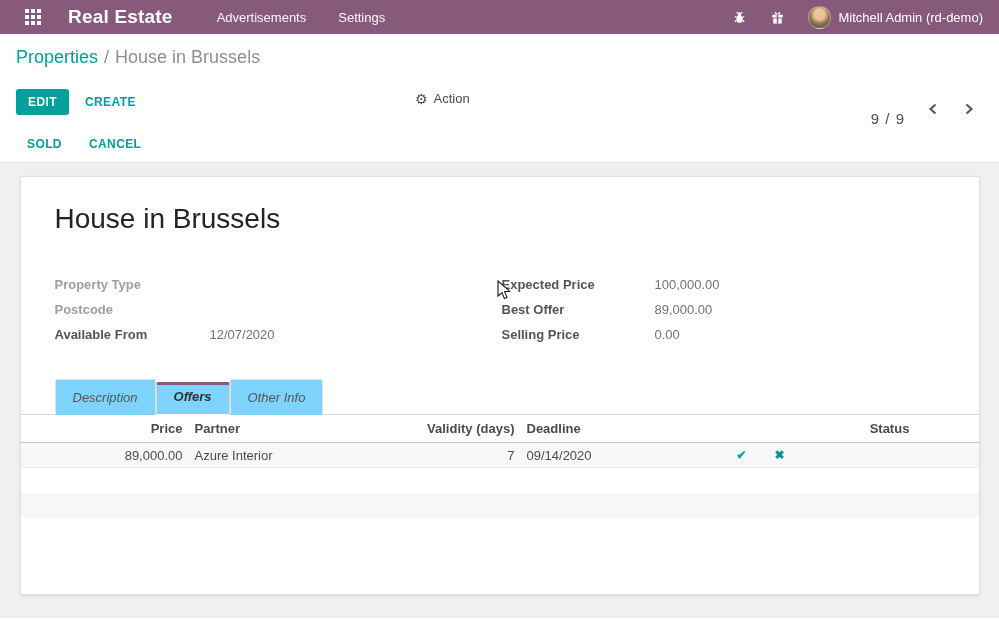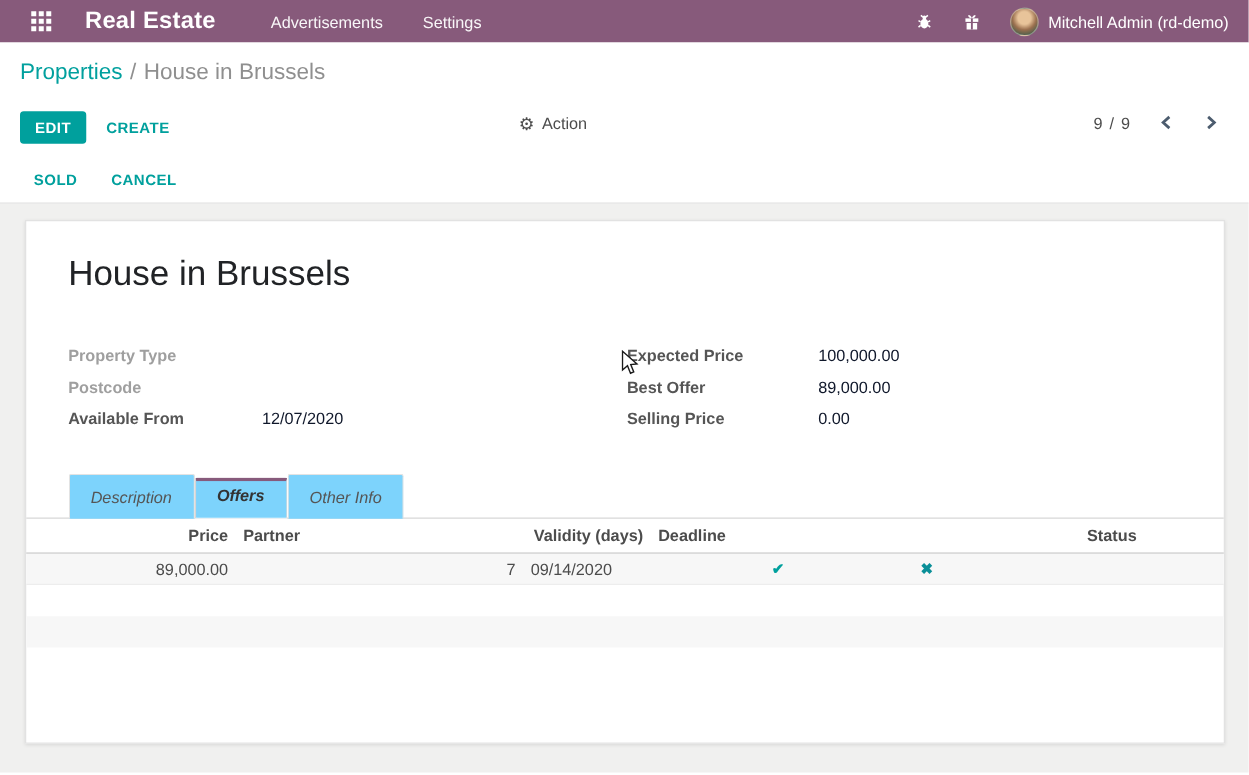--- a/index.html
+++ b/index.html
@@ -24,40 +24,40 @@
   .breadcrumb { font-size:18px; margin-bottom:20px; }
   .bc-link { color:#01A09E; cursor:pointer; }
   .bc-sep { color:#8f8f8f; margin:0 6px; }
   .bc-current { color:#8f8f8f; }
   .cp-row { position:relative; height:27px; display:flex; align-items:center; }
   .btn-primary { background:#00A09D; color:#fff; font-size:12px; font-weight:700; letter-spacing:.4px; border:none; padding:6px 12px; border-radius:3px; cursor:pointer; }
   .btn-link { background:none; border:none; color:#00A09D; font-size:12px; font-weight:700; letter-spacing:.4px; margin-left:16px; cursor:pointer; }
   .action-menu { position:absolute; left:399px; top:3px; display:flex; align-items:center; gap:6px; color:#4c4c4c; font-size:13px; cursor:pointer; }
   .gear-glyph { font-size:14px; line-height:1; color:#4c4c4c; }
   .pager { position:absolute; right:6px; top:2px; display:flex; align-items:center; gap:20px; }
-  .pager-value { font-size:13px; color:#4c4c4c; letter-spacing:1px; }
+  .pager-value { font-size:15px; color:#4c4c4c; letter-spacing:1px;margin-top:20px; }
   .pager-btn { width:16px; height:16px; cursor:pointer; display:flex; align-items:center; justify-content:center; }
 
   
   .statusbar { height:38px; background:#fff; border-bottom:1px solid #e0e0e0; display:flex; align-items:center; padding-left:27px; gap:27px; }
   .status-btn { background:none; border:none; color:#00A09D; font-size:12px; font-weight:700; letter-spacing:.4px; cursor:pointer; }
 
   
   .content { height:455px; background:#f0f0ef; padding-top:13px; }
   .sheet { width:960px; height:419px; margin:0 auto; background:#fff; border:1px solid #e2e2e2; box-shadow:0 1px 3px rgba(0,0,0,.1); }
   .sheet-title { margin:26px 0 0 34px; font-size:28px; color:#212326; font-weight:400; }
 
   .field-groups { display:flex; margin:40px 34px 0 34px; }
   .group { width:447px; }
   .group.right { flex:1; }
   .field-row { display:flex; margin-bottom:6px; line-height:19px; }
   .field-label { width:155px; font-size:13px; font-weight:700; color:#555; }
   .group.right .field-label { width:153px; }
   .field-label.muted { color:#9f9f9f; }
-  .field-value { font-size:13px; color:#0f172a; }
+  .field-value { font-size:13px; color:#737373; }
 
   
   .tabs { display:flex; margin-top:28px; padding-left:34px; border-bottom:1px solid #d8d8d8; align-items:flex-end; }
   .tab { font-size:13px; color:#555; padding:10px 17px; border:1px solid #e3e3e3; border-bottom:none; background:#7dd3fc; border-radius:2px 2px 0 0; cursor:pointer; margin-bottom:0; position:relative; top:1px;font-style:italic; }
   .tab.active { border:1px solid #d6d6d6; border-bottom:1px solid #fff; border-top:3px solid #875A7B; padding-top:4px; font-weight:700; color:#333; }
 
   
   .otable { width:100%; }
   .trow { display:grid; grid-template-columns:40px 130px 230px 102px 200px 38px 38px 182px; align-items:center; }
   .thead { height:28px; border-bottom:1px solid #c3c3c3; }
@@ -200,20 +200,21 @@
         <div class="cell txt">Partner</div>
         <div class="cell num">Validity (days)</div>
         <div class="cell txt">Deadline</div>
         <div class="cell"></div>
         <div class="cell"></div>
         <div class="cell ctr">Status</div>
       </div>
       <div class="trow tbody-row data stripe">
         <div class="cell"></div>
         <div class="cell num">89,000.00</div>
+        <div class="cell txt">Azure Interior</div>
         <div class="cell num">7</div>
         <div class="cell txt">09/14/2020</div>
         <div class="cell row-icon">✔</div>
         <div class="cell row-icon refuse">✖</div>
         <div class="cell ctr"></div>
       </div>
       <div class="trow tbody-row"></div>
       <div class="trow tbody-row stripe"></div>
       <div class="trow tbody-row"></div>
     </div>

